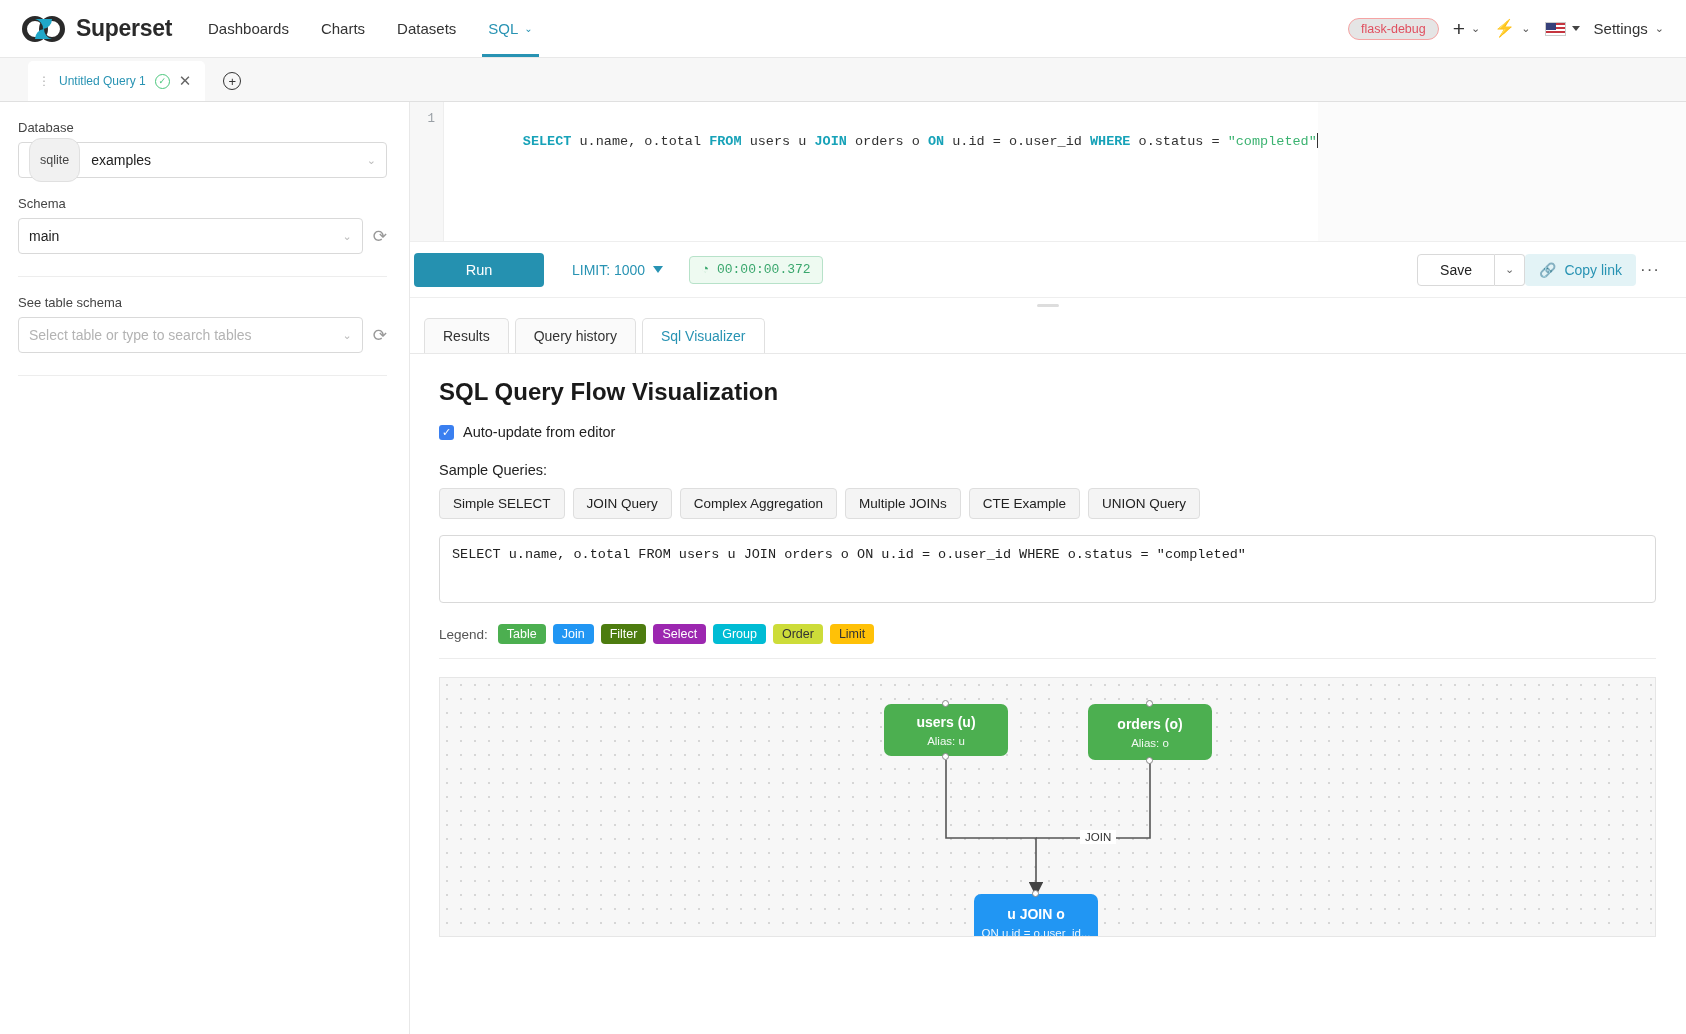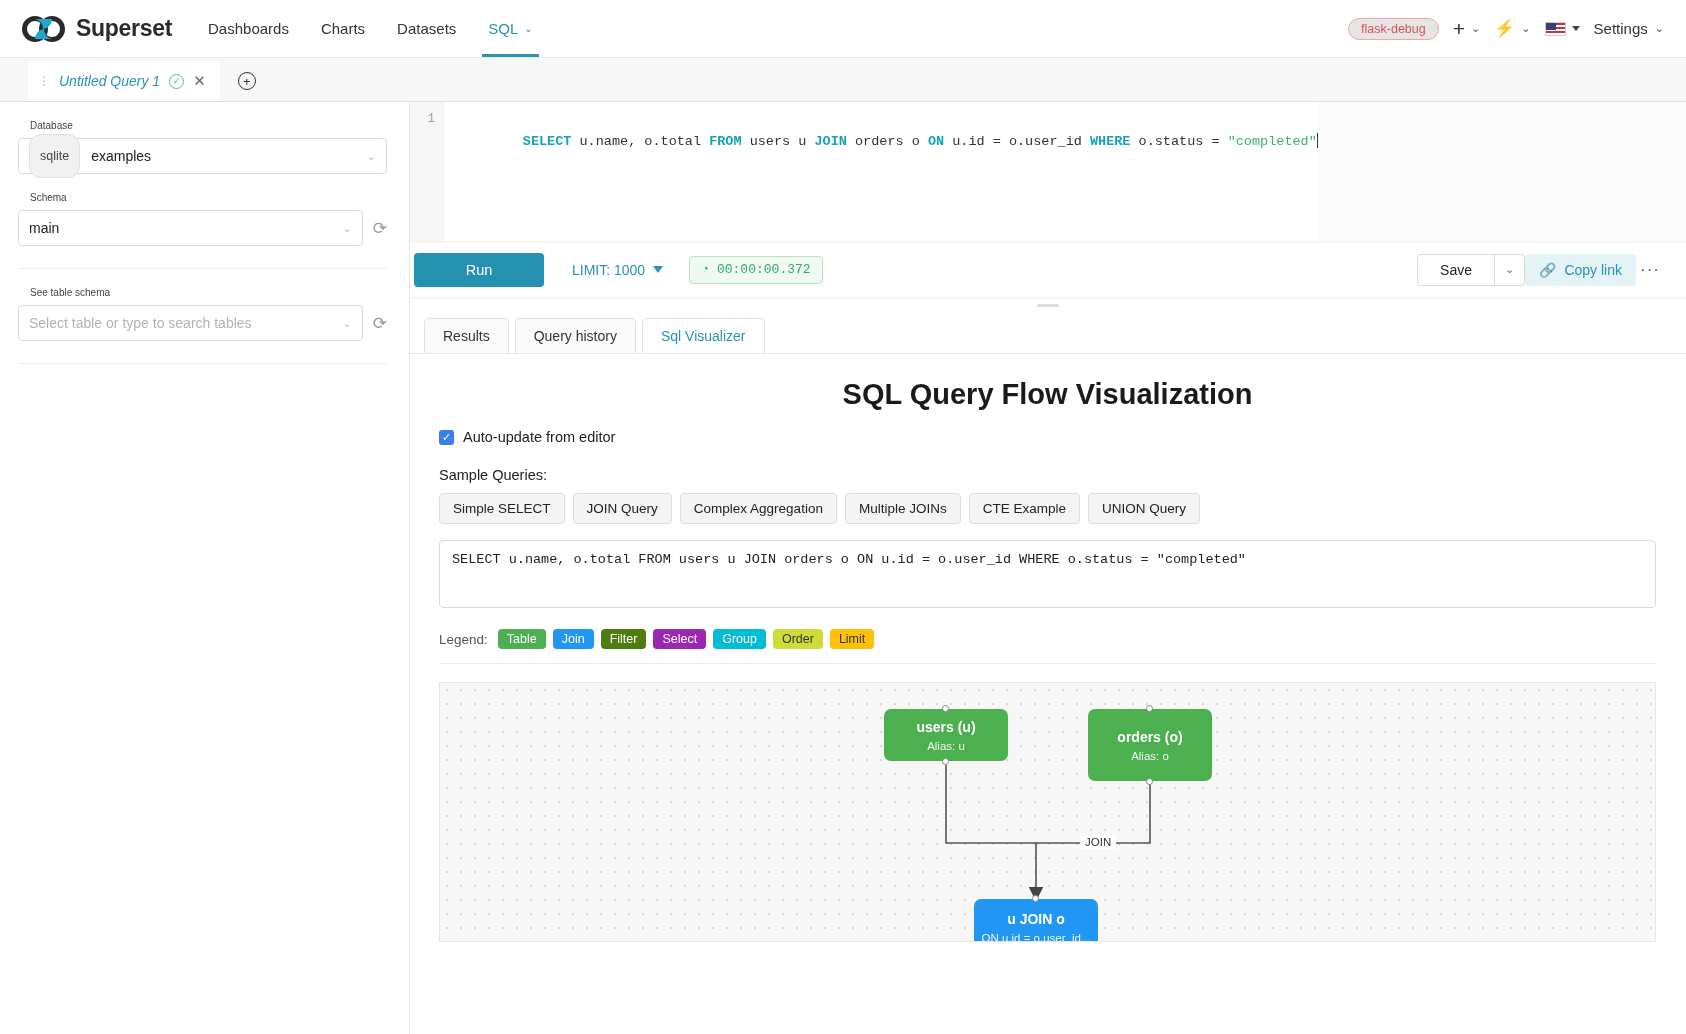--- a/index.html
+++ b/index.html
@@ -52,38 +52,38 @@
   
   .tabstrip {
     height:44px; background:#f7f7f7; border-bottom:1px solid #e0e0e0;
     display:flex; align-items:flex-end; padding-left:28px;
   }
   .qtab {
     background:#fff; height:40px; display:flex; align-items:center; gap:9px;
     padding:0 14px 0 10px; border-radius:5px 5px 0 0; cursor:pointer;
   }
   .drag-dots { color:#b0b0b0; font-size:12px; letter-spacing:0; line-height:1; }
-  .qtab-label { color:#2893b3; font-size:14px; font-weight:500;font-style:italic; }
+  .qtab-label { color:#2893b3; font-size:12px; font-weight:500; }
   .check-circle {
     width:15px;height:15px;border-radius:50%;border:1.6px solid #4bc77d;
     display:flex;align-items:center;justify-content:center;color:#4bc77d;font-size:9px;
   }
   .close-x { color:#666; font-size:15px; cursor:pointer; }
   .addtab {
     width:54px;height:40px;display:flex;align-items:center;justify-content:center;cursor:pointer;
   }
   .plus-circle {
     width:18px;height:18px;border-radius:50%;border:1.6px solid #333;
     display:flex;align-items:center;justify-content:center;font-size:13px;color:#333;line-height:1;
   }
 
   
   .workspace { display:flex; height:calc(1034px - 58px - 44px); }
   .sidebar { width:410px; border-right:1px solid #e8e8e8; padding:18px 22px 0 18px; }
-  .field-label { font-size:10px; color:#444; margin-bottom:7px;margin-left:12px; }
+  .field-label { font-size:13px; color:#444; margin-bottom:7px; }
   .select-box {
     height:36px; border:1px solid #d9d9d9; border-radius:4px; background:#fff;
     display:flex; align-items:center; padding:0 10px; position:relative; cursor:pointer;
   }
   .select-box .sel-caret { margin-left:auto; color:#bbb; font-size:11px; }
   .db-pill {
     background:#f1f1f1; border:1px solid #e0e0e0; border-radius:12px;
     padding:14px 10px; font-size:12.5px; color:#444; margin-right:11px;
   }
   .sel-value { font-size:14px; color:#222; }
@@ -148,21 +148,21 @@
   .drag-handle span { width:22px; height:3px; background:#ddd; border-radius:2px; }
 
   .tabs-row { display:flex; gap:6px; padding:6px 0 0 14px; border-bottom:1px solid #e8e8e8;}
   .ctab {
     border:1px solid #e0e0e0; border-bottom:none; background:#fafafa;
     border-radius:5px 5px 0 0; padding:9px 18px; font-size:14px; color:#333; cursor:pointer;
   }
   .ctab.active { background:#fff; color:#2893b3; border-color:#e0e0e0; position:relative; top:0; }
 
   .viz-body { flex:1; overflow:hidden; padding:24px 30px 0 22px; }
-  .viz-title { font-size:29px; font-weight:bold; color:#1a1a1a; margin:0 0 18px 7px;text-align:center; }
+  .viz-title { font-size:24px; font-weight:bold; color:#1a1a1a; margin:0 0 18px 7px; }
   .chk-row { display:flex; align-items:center; gap:9px; margin:0 0 22px 7px; }
   .chkbox {
     width:15px;height:15px;background:#3a7ff0;border-radius:3px;
     display:flex;align-items:center;justify-content:center;color:#fff;font-size:11px;cursor:pointer;
   }
   .chk-label { font-size:14.5px; color:#222; }
   .samples-label { font-size:14.5px; color:#222; margin:0 0 10px 7px; }
   .sample-row { display:flex; gap:8px; margin:0 0 16px 7px; flex-wrap:wrap; }
   .sample-btn {
     background:#f4f4f4; border:1px solid #dedede; border-radius:4px;
@@ -390,21 +390,21 @@
           </defs>
           <path d="M506,82 L506,160 L596,160 L596,212" stroke="#555" stroke-width="1.6" fill="none" marker-end="url(#arrow)"></path>
           <path d="M710,82 L710,160 L596,160" stroke="#555" stroke-width="1.6" fill="none"></path>
         </svg>
       <div class="node" style="left: 444px; top: 26px; width: 124px; height: 52px; background: rgb(76, 175, 80);">
             <div class="n-title">users (u)</div>
             <div class="n-sub">Alias: u</div>
             <span class="handle" style="top: -4px; left: 58px;"></span>
             <span class="handle" style="bottom: -4px; left: 58px;"></span>
           </div>
-          <div class="node" style="left: 648px; top: 26px; width: 124px; height: 72px; background: rgb(76, 175, 80); text-align: right;">
+          <div class="node" style="left: 648px; top: 26px; width: 124px; height: 56px; background: rgb(76, 175, 80); text-align: right;">
             <div class="n-title">orders (o)</div>
             <div class="n-sub">Alias: o</div>
             <span class="handle" style="top: -4px; left: 58px;"></span>
             <span class="handle" style="bottom: -4px; left: 58px;"></span>
           </div>
           <div class="node" style="left: 534px; top: 216px; width: 124px; height: 56px; background: rgb(33, 150, 243);">
             <div class="n-title">u JOIN o</div>
             <div class="n-sub">ON u.id = o.user_id...</div>
             <span class="handle" style="top: -4px; left: 58px;"></span>
           </div>

